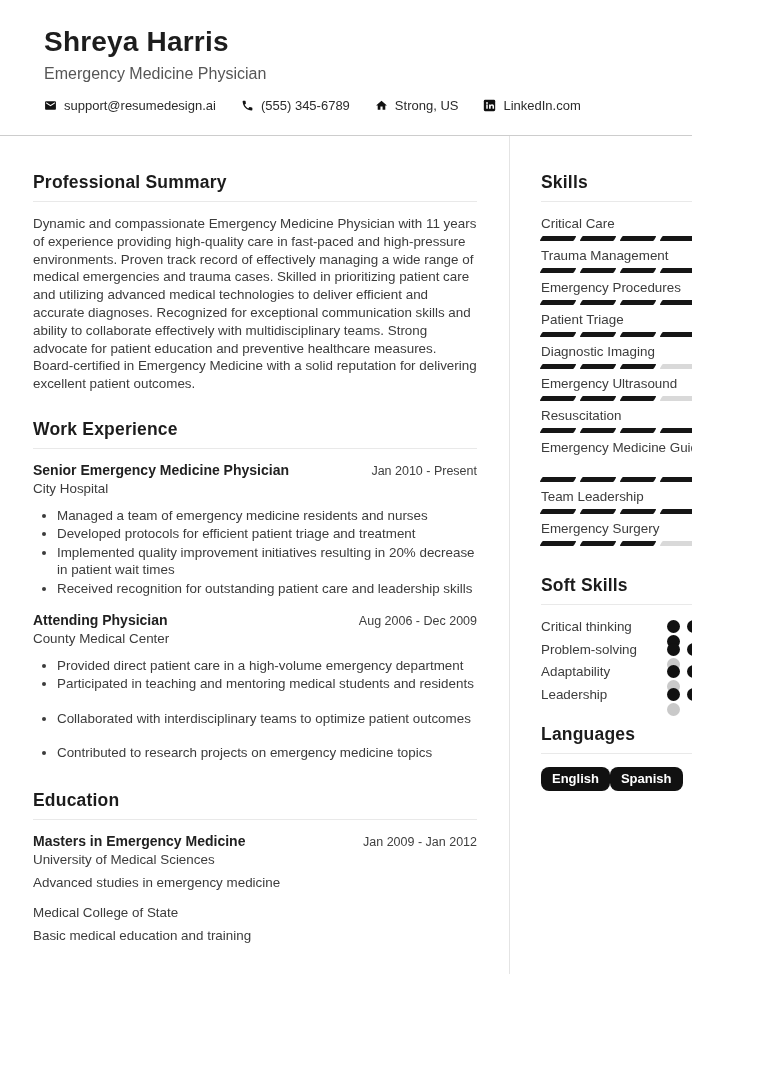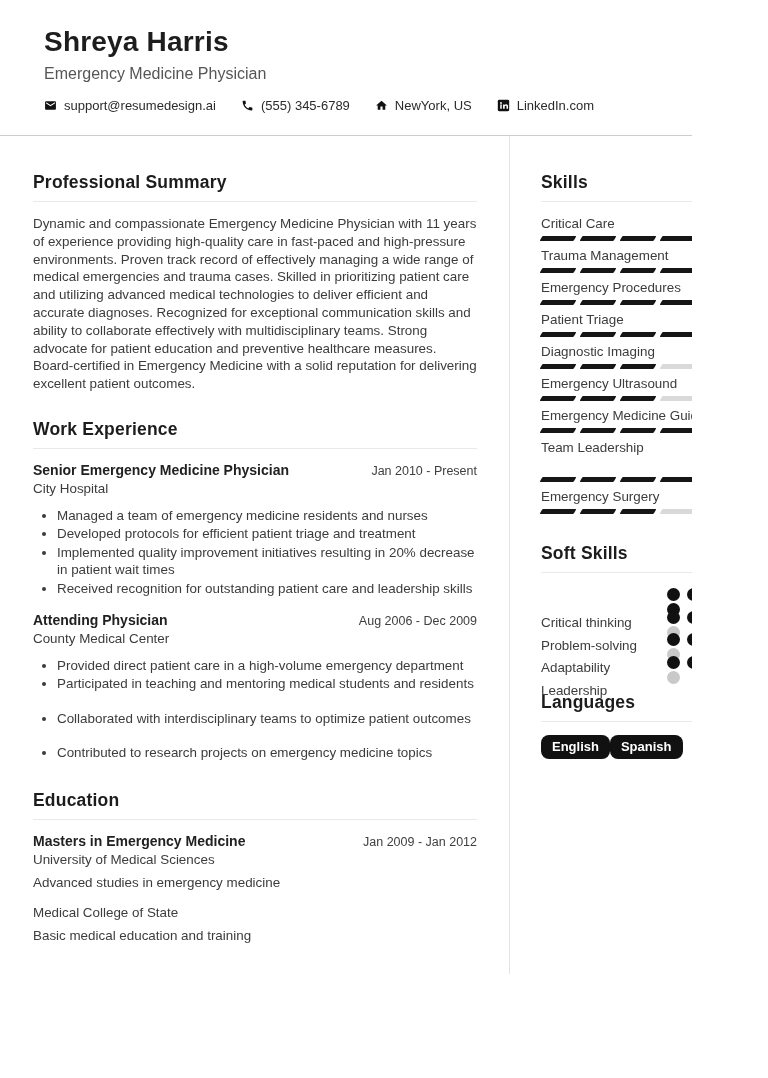--- a/index.html
+++ b/index.html
@@ -53,21 +53,21 @@
   .skill-item{margin-bottom:6px;}
   .skill-label{font-size:13.4px;line-height:17px;color:var(--text);margin-bottom:4px;white-space:nowrap;}
   #skills .skill-item:nth-child(8) .skill-label{margin-bottom:21px;}
   .skill-bar{display:flex;gap:6px;height:5px;}
   .seg{flex:1;background:var(--bar-empty);transform:skewX(-30deg);border-radius:1px;}
   .seg.filled{background:var(--bar-filled);}
 
   
   .soft-section{margin-top:29px;}
   .soft-item{display:flex;height:22.5px;}
-  .soft-label{flex:none;width:126px;font-size:13.4px;line-height:17px;color:var(--text);margin-top:28px;}
+  .soft-label{flex:none;width:126px;font-size:13.4px;line-height:17px;color:var(--text);}
   .soft-dots{flex:none;width:86px;display:flex;flex-wrap:wrap;column-gap:7px;row-gap:2px;align-content:flex-start;padding-top:2px;height:22.5px;overflow:visible;}
   .dot{flex:none;width:13px;height:13px;border-radius:50%;background:var(--dot-empty);}
   .dot.filled{background:var(--dot-filled);}
 
   
   .lang-section{margin-top:16px;}
   .badges{display:flex;}
   .badge{background:var(--badge-bg);color:var(--badge-text);font-size:13px;font-weight:700;padding:4px 11px 5px;border-radius:8px;}
 </style>
 </head>
@@ -93,21 +93,21 @@
             </svg>
           </span>
     <span class="ctext">(555) 345-6789</span>
   </span>
         <span class="contact">
     <span class="cicon">
             <svg viewBox="0 0 24 24" fill="currentColor">
               <path d="M10 20v-6h4v6h5v-8h3L12 3 2 12h3v8z"></path>
             </svg>
           </span>
-    <span class="ctext">NewYork, US</span>
+    <span class="ctext">Strong, US</span>
   </span>
         <span class="contact">
     <span class="cicon">
             <svg viewBox="0 0 24 24">
               <rect x="1.5" y="1.5" width="21" height="21" rx="2.5" fill="currentColor"></rect>
               <circle cx="7.4" cy="7.3" r="1.7" fill="#fff"></circle>
               <rect x="6" y="10" width="2.8" height="8" fill="#fff"></rect>
               <path d="M11.2 10h2.7v1.2c.5-.8 1.5-1.4 2.9-1.4 2.3 0 3.6 1.5 3.6 4.2V18h-2.8v-3.6c0-1.3-.5-2.1-1.6-2.1s-1.8.8-1.8 2.1V18h-3z" fill="#fff"></path>
             </svg>
           </span>
@@ -239,20 +239,30 @@
     <div class="skill-label">Emergency Ultrasound</div>
     <div class="skill-bar">
                 <span class="seg filled"></span>
                 <span class="seg filled"></span>
                 <span class="seg filled"></span>
                 <span class="seg"></span>
                 <span class="seg"></span>
               </div>
   </div>
             <div class="skill-item">
+    <div class="skill-label">Resuscitation</div>
+    <div class="skill-bar">
+                <span class="seg filled"></span>
+                <span class="seg filled"></span>
+                <span class="seg filled"></span>
+                <span class="seg filled"></span>
+                <span class="seg filled"></span>
+              </div>
+  </div>
+            <div class="skill-item">
     <div class="skill-label">Emergency Medicine Guidelines</div>
     <div class="skill-bar">
                 <span class="seg filled"></span>
                 <span class="seg filled"></span>
                 <span class="seg filled"></span>
                 <span class="seg filled"></span>
                 <span class="seg filled"></span>
               </div>
   </div>
             <div class="skill-item">

